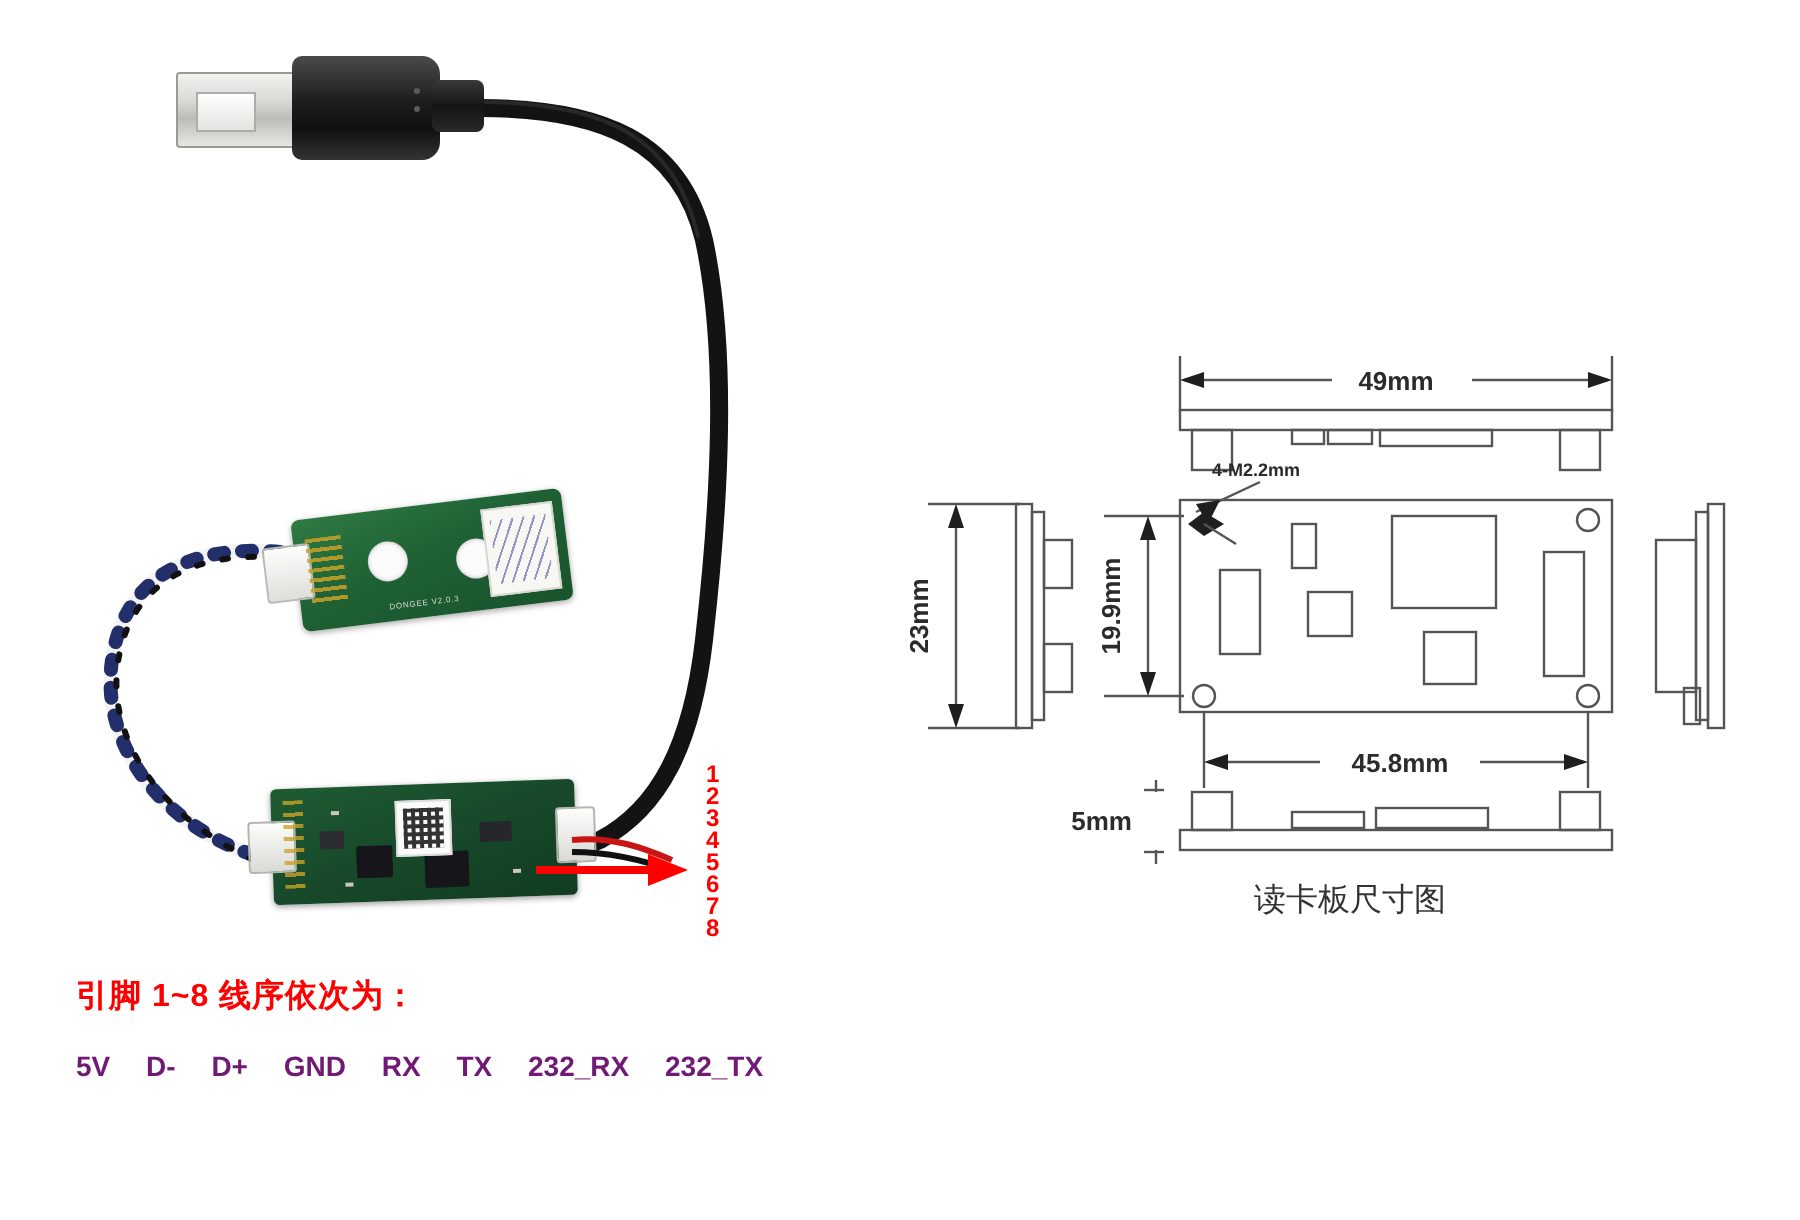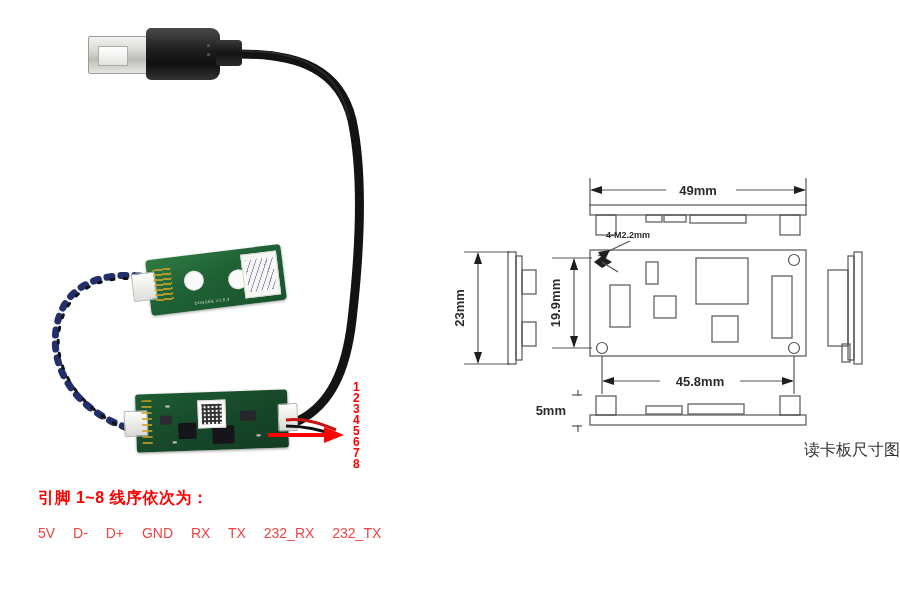--- a/index.html
+++ b/index.html
@@ -240,23 +240,23 @@
     left:38px; top:488px;
     color:#ff0000;
     font-size:16px;
     font-weight:bold;
     letter-spacing:.5px;
     white-space:nowrap;
   }
   .pin-list {
     position:absolute;
     left:38px; top:525px;
-    color:#ef4444;
+    color:#701a75;
     font-size:14px;
-    font-weight:normal;
+    font-weight:bold;
     white-space:nowrap;
   }
   .pin-list span { margin-right:14px; }
   .pin-list span:last-child { margin-right:0; }
 
   
   .draw-pane {
     position:absolute;
     left:450px; top:0;
     width:450px; height:528px;
@@ -273,21 +273,21 @@
     fill:#2b2b2b;
   }
   .dim-text.small {
     font-size:9px;
     font-weight:bold;
   }
   .draw-caption {
     position:absolute;
     left:0; top:440px;
     width:450px;
-    text-align:right;
+    text-align:center;
     font-size:16px;
     color:#333333;
     font-family:Liberation Sans, sans-serif;
   }
 </style>
 </head>
 <body>
 
 <div class="stage">
 

